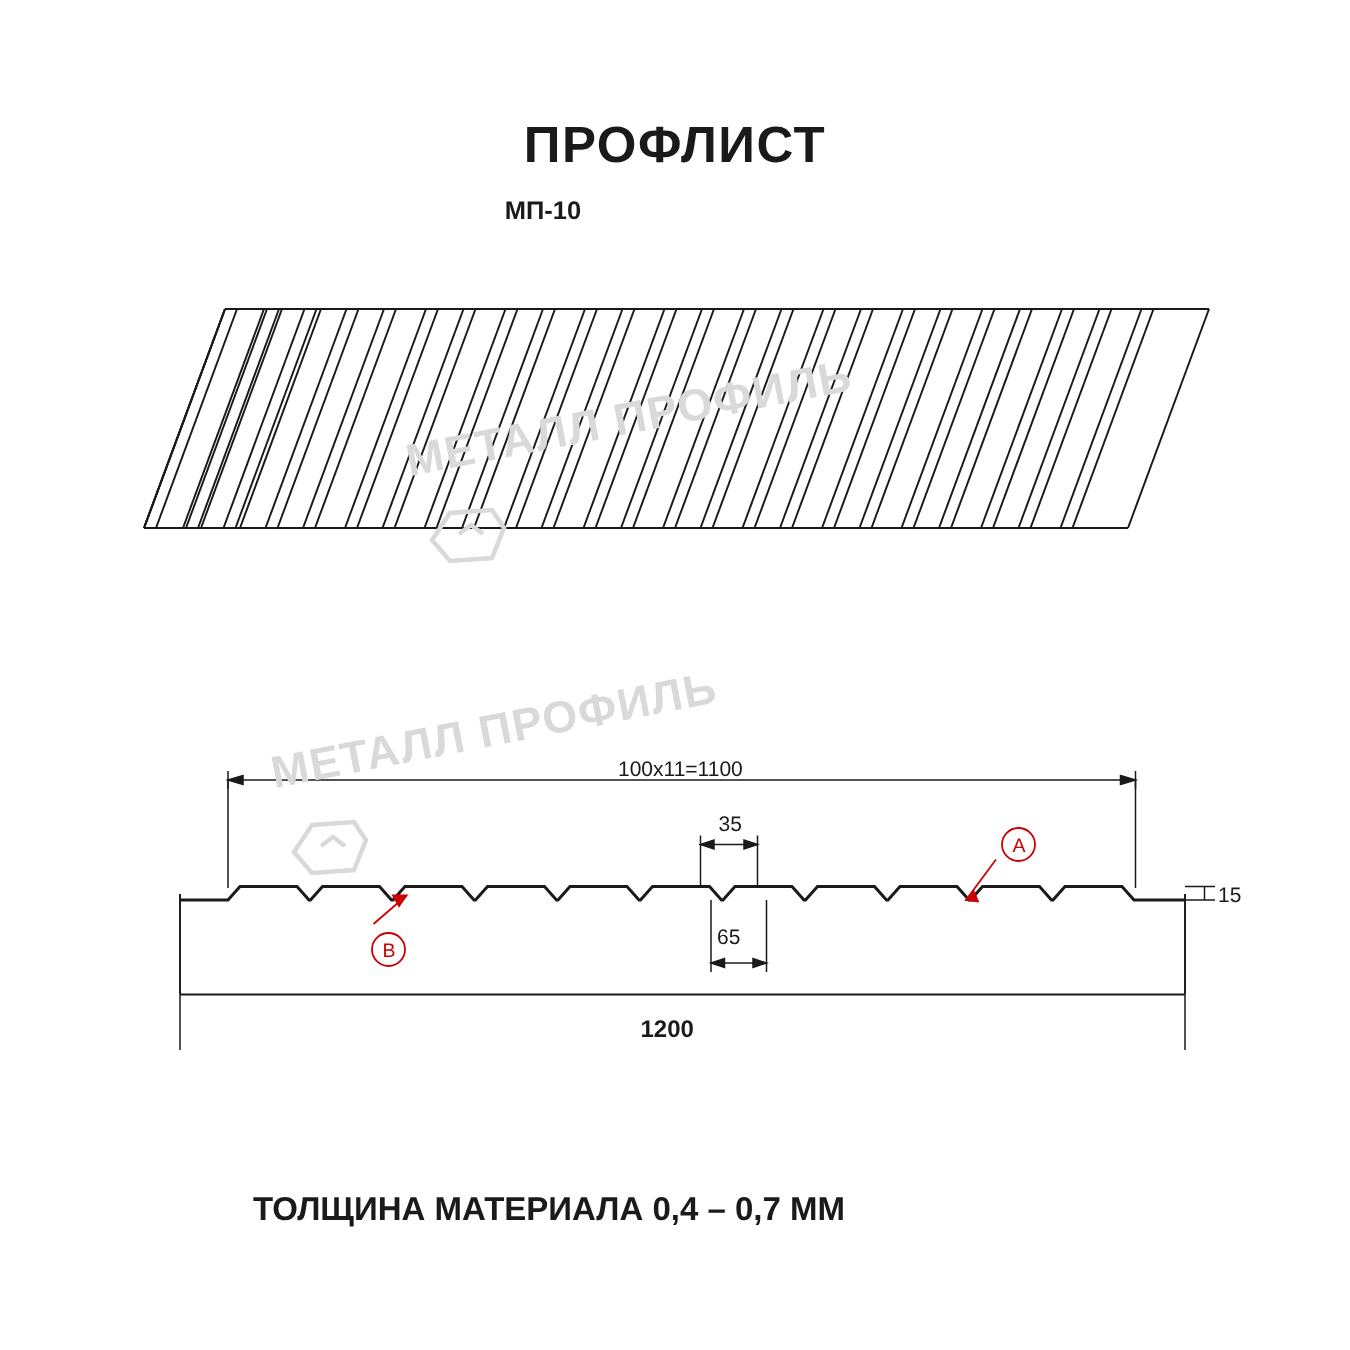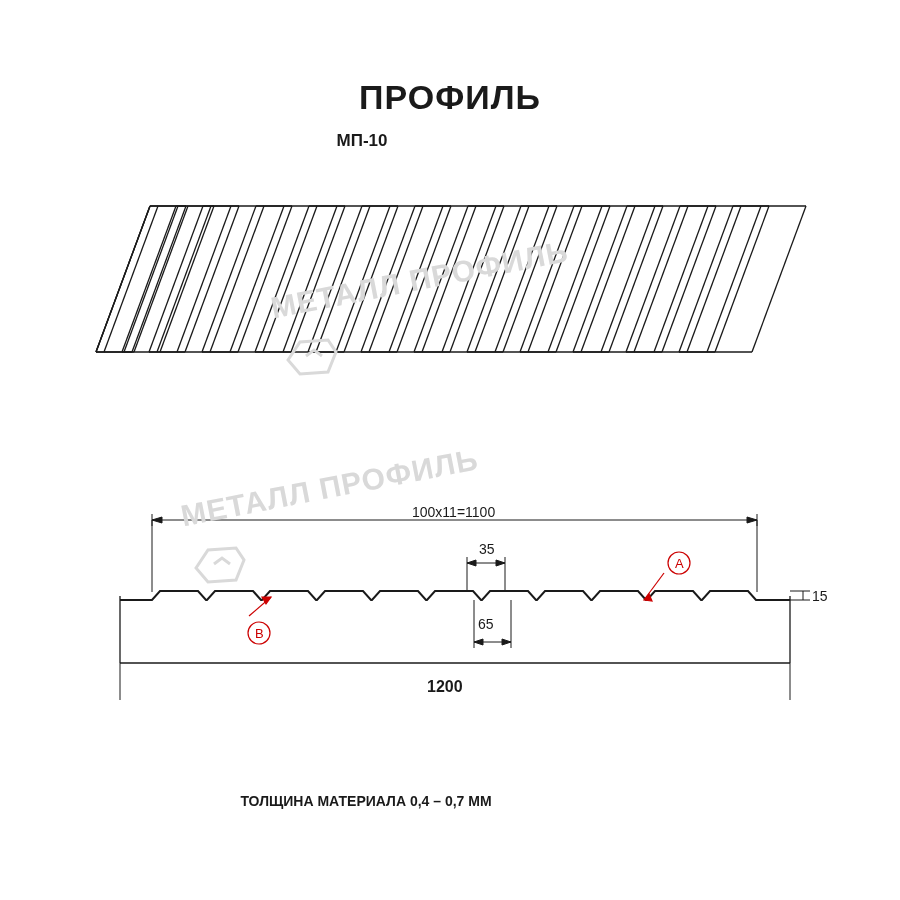--- a/index.html
+++ b/index.html
@@ -40,21 +40,21 @@
     font-size: 17px;
     font-weight: bold;
     color: #1a1a1a;
   }
   .footnote {
     position: absolute;
     top: 793px;
     left: 0;
     width: 732px;
     text-align: center;
-    font-size: 14px;
+    font-size: 22px;
     font-weight: bold;
     color: #1a1a1a;
   }
   .svg-layer {
     position: absolute;
     top: 0;
     left: 0;
   }
   .wm {
     position: absolute;
@@ -95,21 +95,21 @@
     font-size: 13px;
     color: #cc0000;
     white-space: nowrap;
   }
 </style>
 </head>
 <body>
 
 <div class="page">
 
-  <div class="title">ПРОФИЛЬ</div>
+  <div class="title">ПРОФЛИСТ</div>
   <div class="subtitle">МП-10</div>
 
   <svg class="svg-layer" width="900" height="900" viewBox="0 0 900 900">
     <g stroke="#1a1a1a" stroke-width="1.3" fill="none" stroke-linejoin="miter" stroke-linecap="butt">
 
       <path d="M96,352 L664,352"></path>
 
       <path d="M150,206 L806,206"></path>
 
       <path d="M96,352 L150,206"></path>

